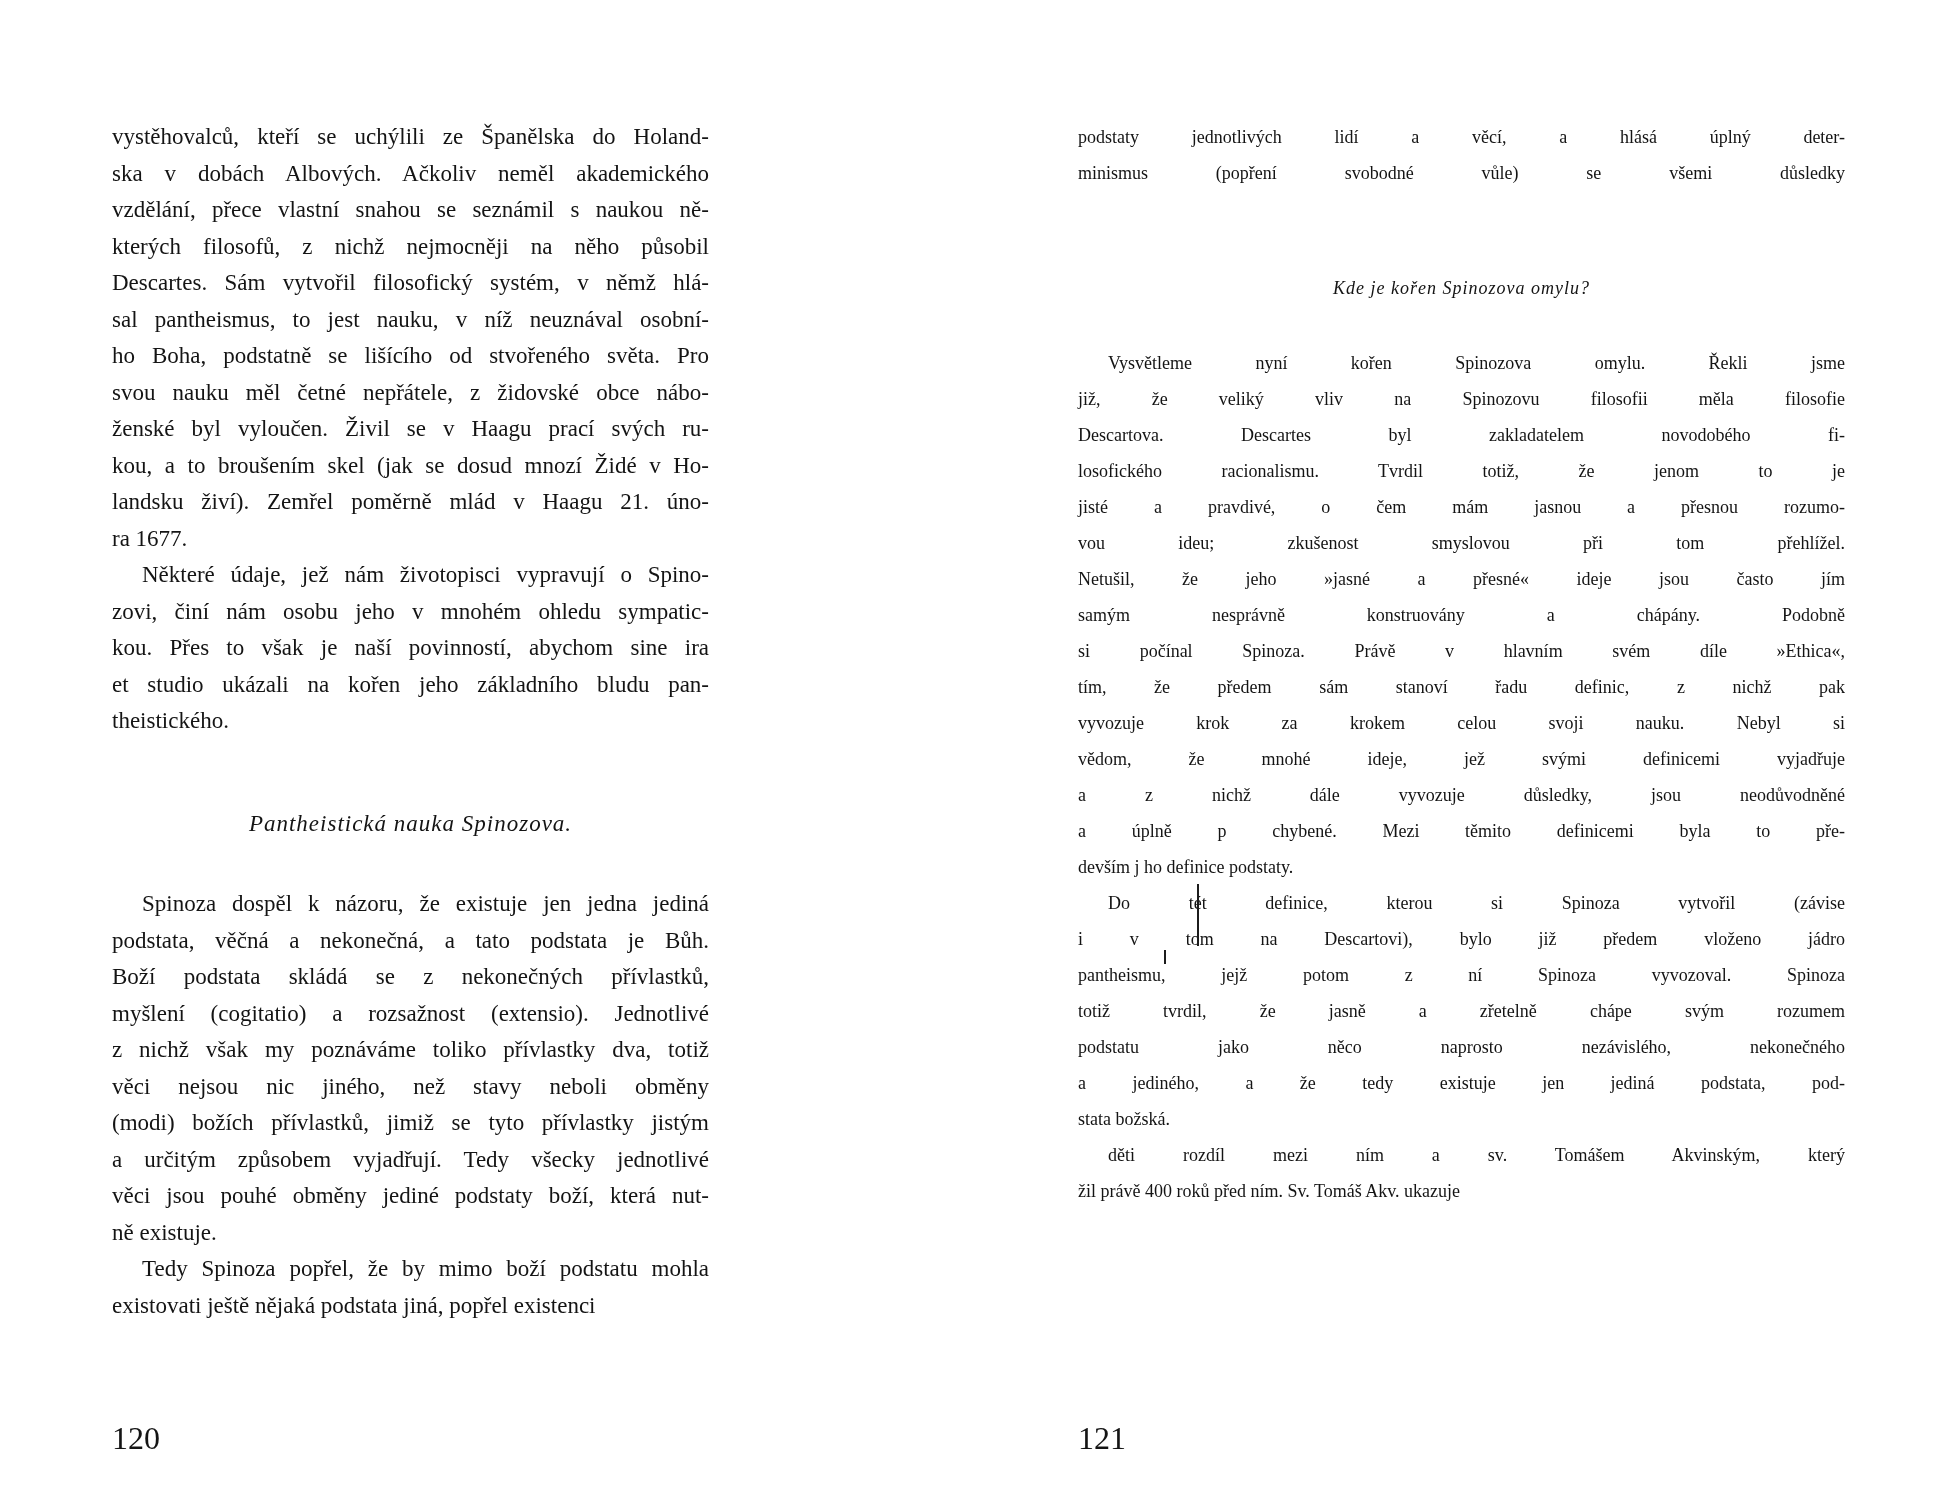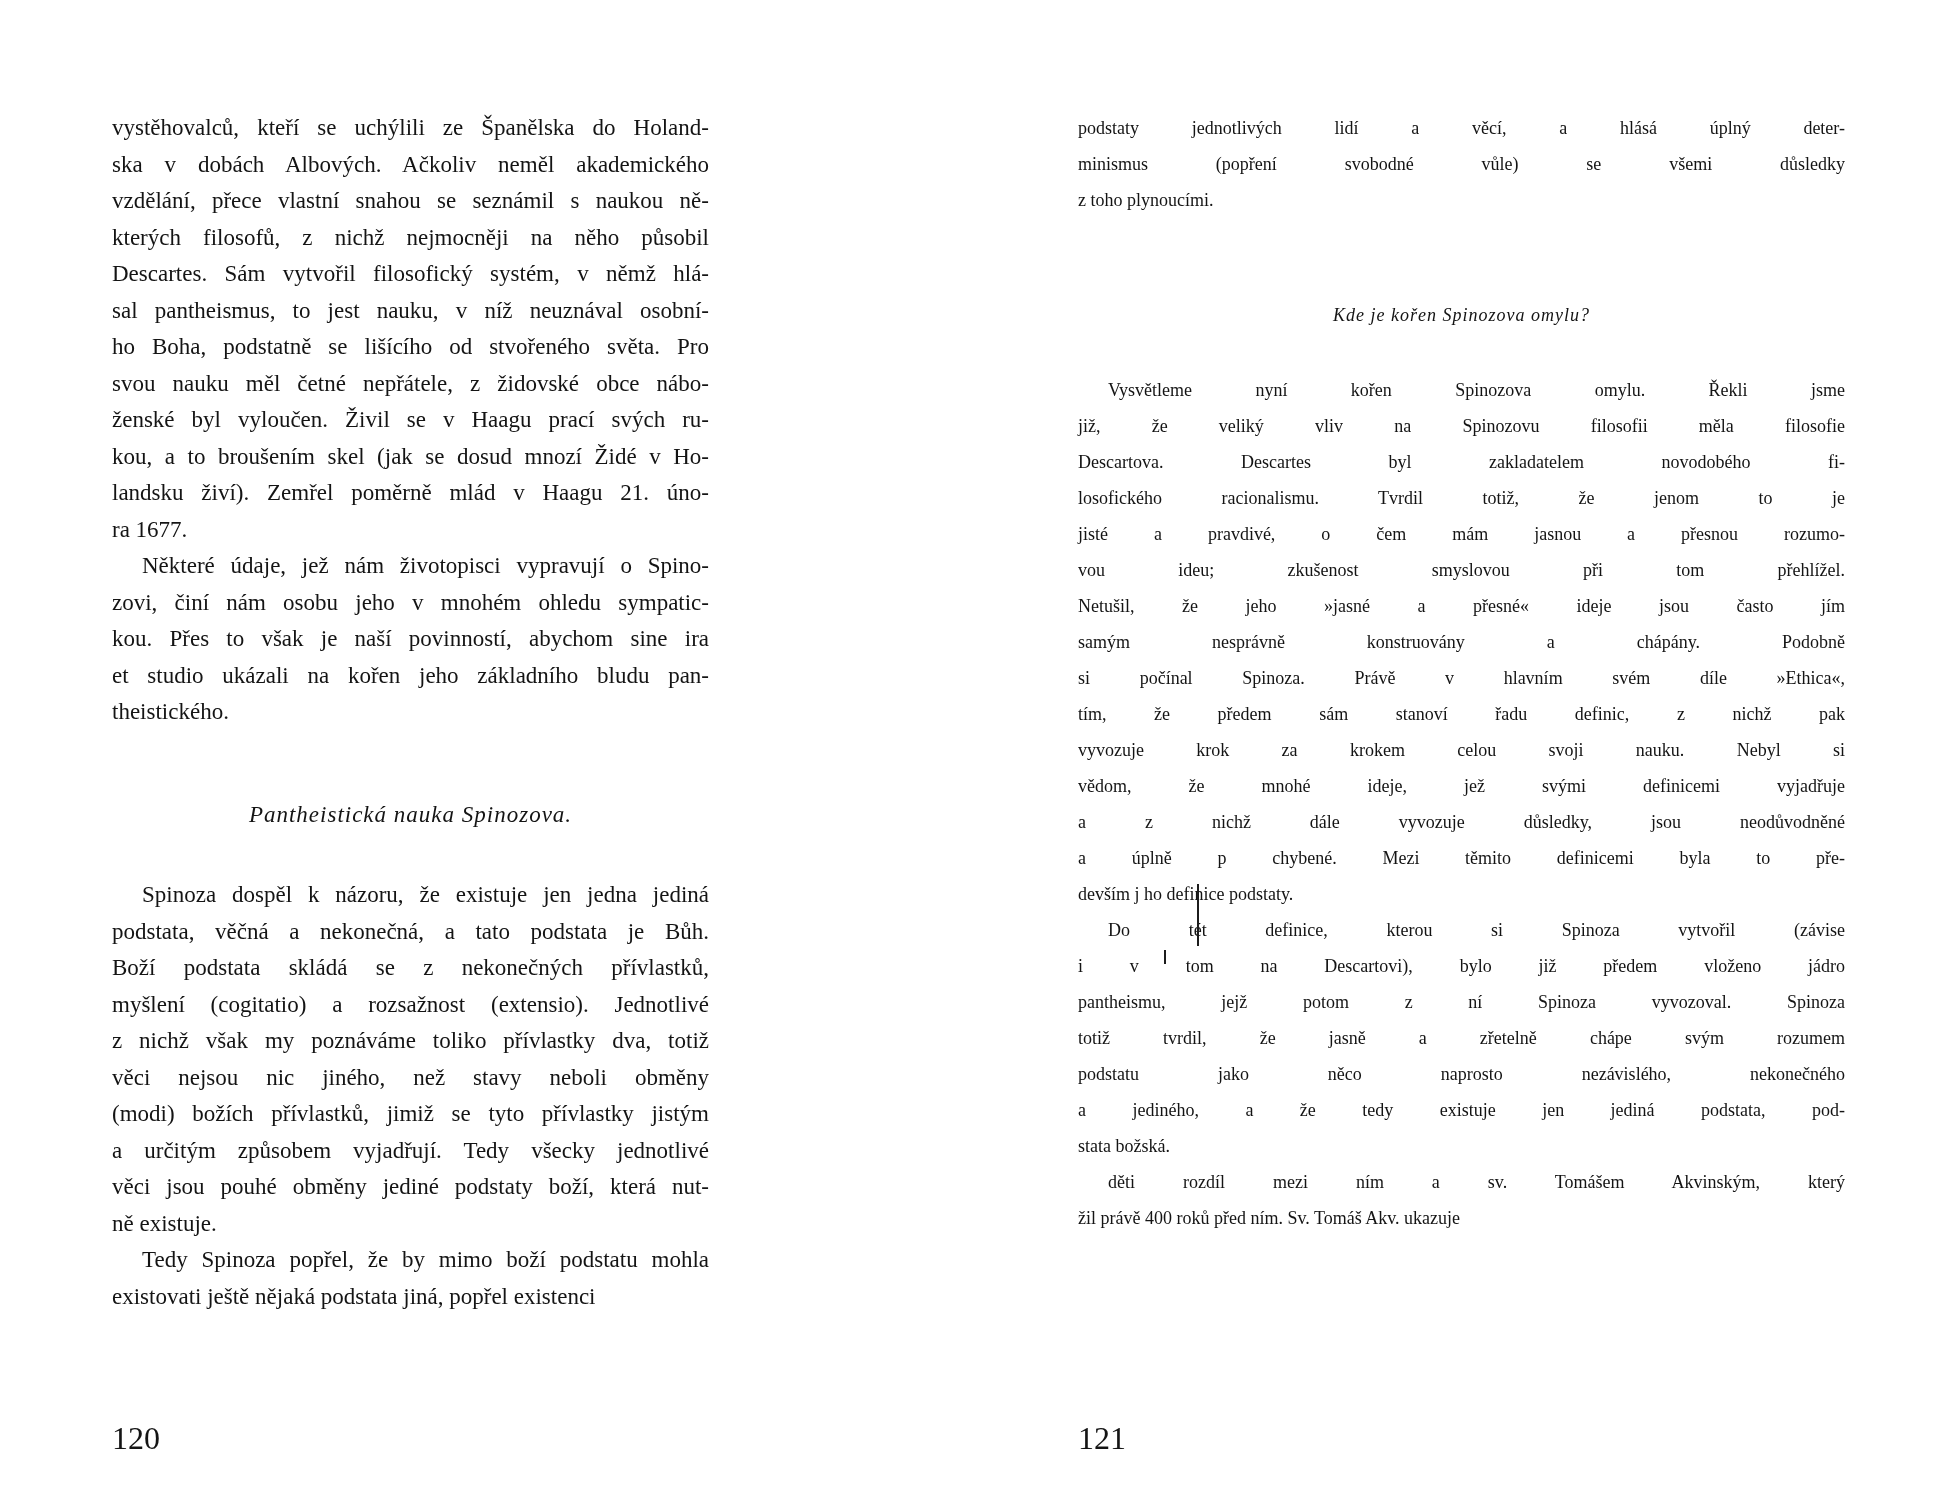--- a/index.html
+++ b/index.html
@@ -10,21 +10,21 @@
   body {
     position: relative;
     width: 1952px;
     height: 1500px;
     overflow: hidden;
     font-family: "Liberation Serif", "DejaVu Serif", serif;
     color: #141414;
   }
   .page {
     position: absolute;
-    top: 110px;
+    top: 119px;
   }
   .page-left {
     left: 112px;
     width: 597px;
     font-size: 23px;
     line-height: 36.5px;
   }
   .page-right {
     left: 1078px;
     width: 767px;
@@ -116,21 +116,20 @@
     <div class="paragraph indent">
       <div class="line">Tedy Spinoza popřel, že by mimo boží podstatu mohla</div>
       <div class="line last">existovati ještě nějaká podstata jiná, popřel existenci</div>
     </div>
   </div>
 
 <div class="page page-right">
     <div class="paragraph">
       <div class="line">podstaty jednotlivých lidí a věcí, a hlásá úplný deter-</div>
       <div class="line">minismus (popření svobodné vůle) se všemi důsledky</div>
-      <div class="line last">z toho plynoucími.</div>
     </div>
     <div class="heading">Kde je kořen Spinozova omylu?</div>
     <div class="paragraph indent">
       <div class="line">Vysvětleme nyní kořen Spinozova omylu. Řekli jsme</div>
       <div class="line">již, že veliký vliv na Spinozovu filosofii měla filosofie</div>
       <div class="line">Descartova. Descartes byl zakladatelem novodobého fi-</div>
       <div class="line">losofického racionalismu. Tvrdil totiž, že jenom to je</div>
       <div class="line">jisté a pravdivé, o čem mám jasnou a přesnou rozumo-</div>
       <div class="line">vou ideu; zkušenost smyslovou při tom přehlížel.</div>
       <div class="line">Netušil, že jeho »jasné a přesné« ideje jsou často jím</div>

